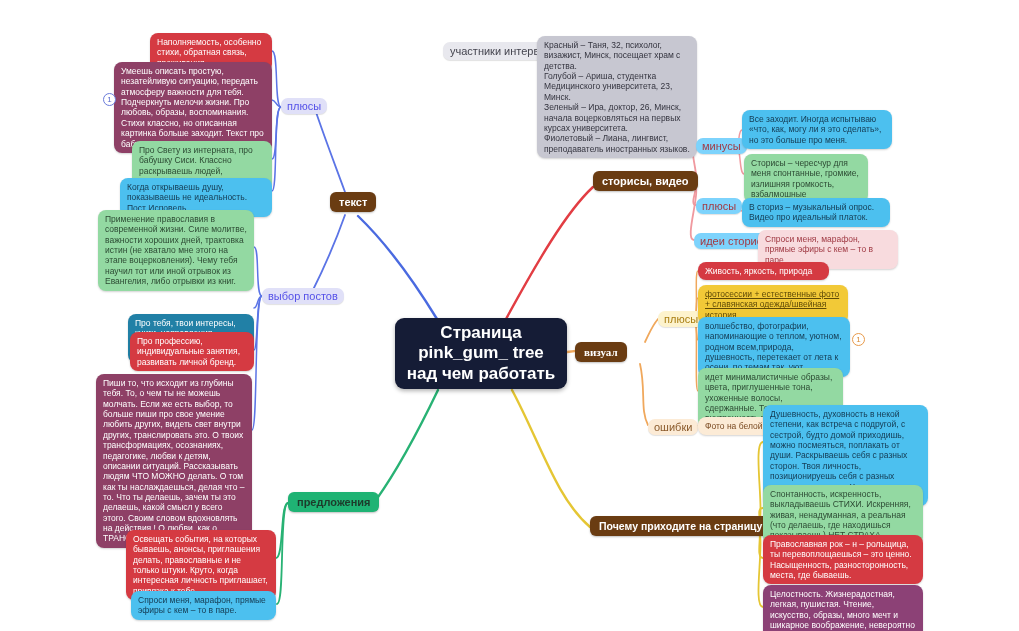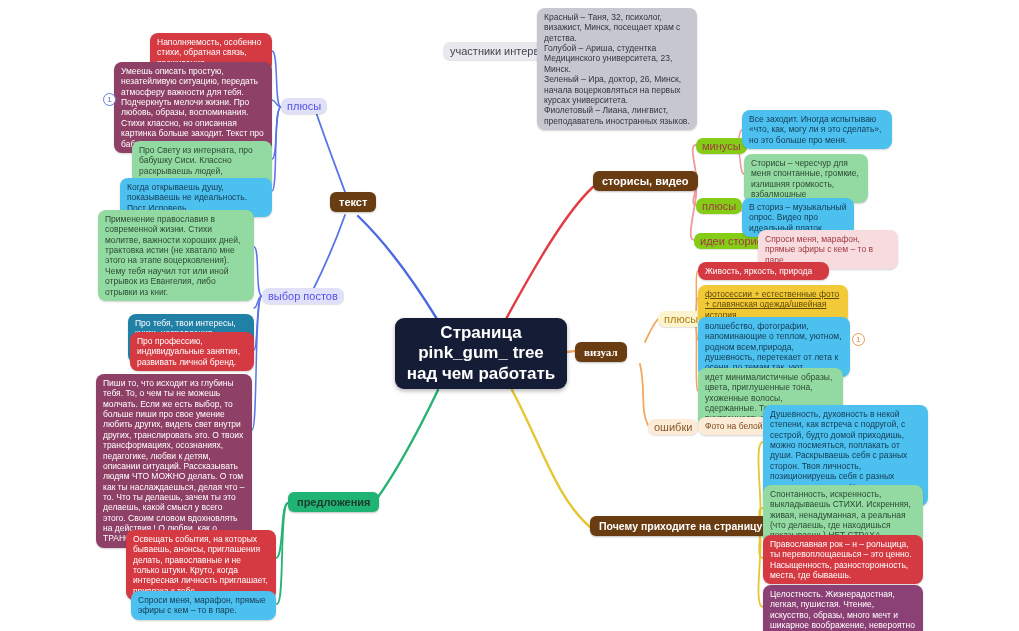--- a/index.html
+++ b/index.html
@@ -22,25 +22,25 @@
   
   .c-red{background:#d53a42;color:#ffffff;}
   .c-maroon{background:#8e4066;color:#ffffff;}
   .c-purple{background:#8c4176;color:#ffffff;}
   .c-green{background:#93d9a2;color:#2c4a33;}
   .c-cyan{background:#4cc0ef;color:#143a52;}
   .c-teal{background:#2180a6;color:#ffffff;margin-top:24px;}
   .c-yellow{background:#f2c937;color:#5f4a06;}
   .c-pinkbox{background:#f8dbde;color:#a03a44;}
   .c-peachbox{background:#fcebd6;color:#7a4a22;}
-  .c-graybox{background:#c7c7d1;color:#34343f;white-space:pre-line;}
+  .c-graybox{background:#c7c7d1;color:#34343f;white-space:pre-line;margin-top:28px;}
   .t-brown{background:#6a3c12;}
   .t-green{background:#1fb374;color:#1d3b2b;}
   .s-lav{background:#e0e0f8;color:#5551e8;}
-  .s-pink{background:#84cc16;color:#a23a44;}
+  .s-pink{background:#7dd3fc;color:#a23a44;}
   .s-yellow{background:#fdf3cd;color:#a87d10;}
   .s-peach{background:#fcebd6;color:#8a5a2b;}
   .s-gray{background:#e8e8ee;color:#44444f;}
 </style>
 </head>
 <body>
 
 <div class="canvas">
 
   <svg class="edges" width="1019" height="631" viewBox="0 0 1019 631">
@@ -97,33 +97,33 @@
 Зеленый – Ира, доктор, 26, Минск, начала воцерковляться на первых курсах университета.
 Фиолетовый – Лиана, лингвист, преподаватель иностранных языков.</div>
 
   <div class="topic t-brown" style="left:330px;top:192px;">текст</div>
   <div class="sub s-lav" style="left:281px;top:98px;">плюсы</div>
   <div class="sub s-lav" style="left:262px;top:288px;">выбор постов</div>
   <div class="box c-red" style="right:747px;top:33px;width:122px;">Наполняемость, особенно стихи, обратная связь, проживания.</div>
   <div class="box c-maroon" style="right:747px;top:62px;width:158px;">Умеешь описать простую, незатейливую ситуацию, передать атмосферу важности для тебя. Подчеркнуть мелочи жизни. Про любовь, образы, воспоминания. Стихи классно, но описанная картинка больше заходит. Текст про бабушку Сиси.</div>
   <div class="box c-green" style="right:747px;top:141px;width:140px;">Про Свету из интерната, про бабушку Сиси. Классно раскрываешь людей, проявление Бога в людях.</div>
   <div class="box c-cyan" style="right:747px;top:178px;width:152px;">Когда открываешь душу, показываешь не идеальность. Пост Исповедь.</div>
-  <div class="box c-green" style="right:765px;top:210px;width:156px;">Применение православия в современной жизни. Стихи молитве, важности хороших дней, трактовка истин (не хватало мне этого на этапе воцерковления). Чему тебя научил тот или иной отрывок из Евангелия, либо отрывки из книг.</div>
+  <div class="box c-green" style="right:765px;top:210px;width:156px;">Применение православия в современной жизни. Силе молитве, важности хороших дней, трактовка истин (не хватало мне этого на этапе воцерковления). Чему тебя научил тот или иной отрывок из Евангелия, либо отрывки из книг.</div>
   <div class="box c-teal" style="right:765px;top:290px;width:126px;">Про тебя, твои интересы, книги, направления, навыки, как ты чувствуешь Бога.</div>
   <div class="box c-red" style="right:765px;top:332px;width:124px;">Про профессию, индивидуальные занятия, развивать личной бренд.</div>
   <div class="box c-maroon" style="right:767px;top:374px;width:156px;">Пиши то, что исходит из глубины тебя. То, о чем ты не можешь молчать. Если же есть выбор, то больше пиши про свое умение любить других, видеть свет внутри других, транслировать это. О твоих трансформациях, осознаниях, педагогике, любви к детям, описании ситуаций. Рассказывать людям ЧТО МОЖНО делать. О том как ты наслаждаешься, делая что – то. Что ты делаешь, зачем ты это делаешь, какой смысл у всего этого. Своим словом вдохновлять на действия ! О любви, как о ТРАНСФОРМАЦИИ.</div>
   <div class="badge" style="left:103px;top:93px;border:1.5px solid #6a7bdb;color:#5b6bd0;">1</div>
 
   <div class="topic t-brown" style="left:593px;top:171px;">сторисы, видео</div>
   <div class="sub s-pink" style="left:696px;top:138px;">минусы</div>
   <div class="sub s-pink" style="left:696px;top:198px;">плюсы</div>
   <div class="sub s-pink" style="left:694px;top:233px;">идеи сторис</div>
   <div class="box c-green" style="left:744px;top:154px;width:124px;">Сторисы – чересчур для меня спонтанные, громкие, излишняя громкость, взбалмошные</div>
   <div class="box c-cyan" style="left:742px;top:110px;width:150px;">Все заходит. Иногда испытываю «что, как, могу ли я это сделать», но это больше про меня.</div>
-  <div class="box c-cyan" style="left:742px;top:198px;width:112px;">В сториз – музыкальный опрос. Видео про идеальный платок.</div>
+  <div class="box c-cyan" style="left:742px;top:198px;width:148px;">В сториз – музыкальный опрос. Видео про идеальный платок.</div>
   <div class="box c-pinkbox" style="left:758px;top:230px;width:140px;">Спроси меня, марафон, прямые эфиры с кем – то в паре.</div>
 
   <div class="topic t-brown" style="left:575px;top:342px;font-family:Liberation Serif, serif;">визуал</div>
   <div class="sub s-yellow" style="left:658px;top:311px;">плюсы</div>
   <div class="sub s-peach" style="left:648px;top:419px;">ошибки</div>
   <div class="box c-red" style="left:698px;top:262px;width:131px;">Живость, яркость, природа</div>
   <div class="box c-yellow" style="left:698px;top:285px;width:150px;text-decoration:underline;">фотосессии + естественные фото + славянская одежда/швейная история.</div>
   <div class="box c-cyan" style="left:698px;top:317px;width:152px;">волшебство, фотографии, напоминающие о теплом, уютном, родном всем,природа, душевность, перетекает от лета к осени, по темам так, уют.</div>
   <div class="box c-green" style="left:698px;top:368px;width:145px;">идет минималистичные образы, цвета, приглушенные тона, ухоженные волосы, сдержанные. Тогда твоя внутренность раскрывается.</div>
   <div class="box c-peachbox" style="left:698px;top:417px;width:104px;">Фото на белой рамке.</div>

